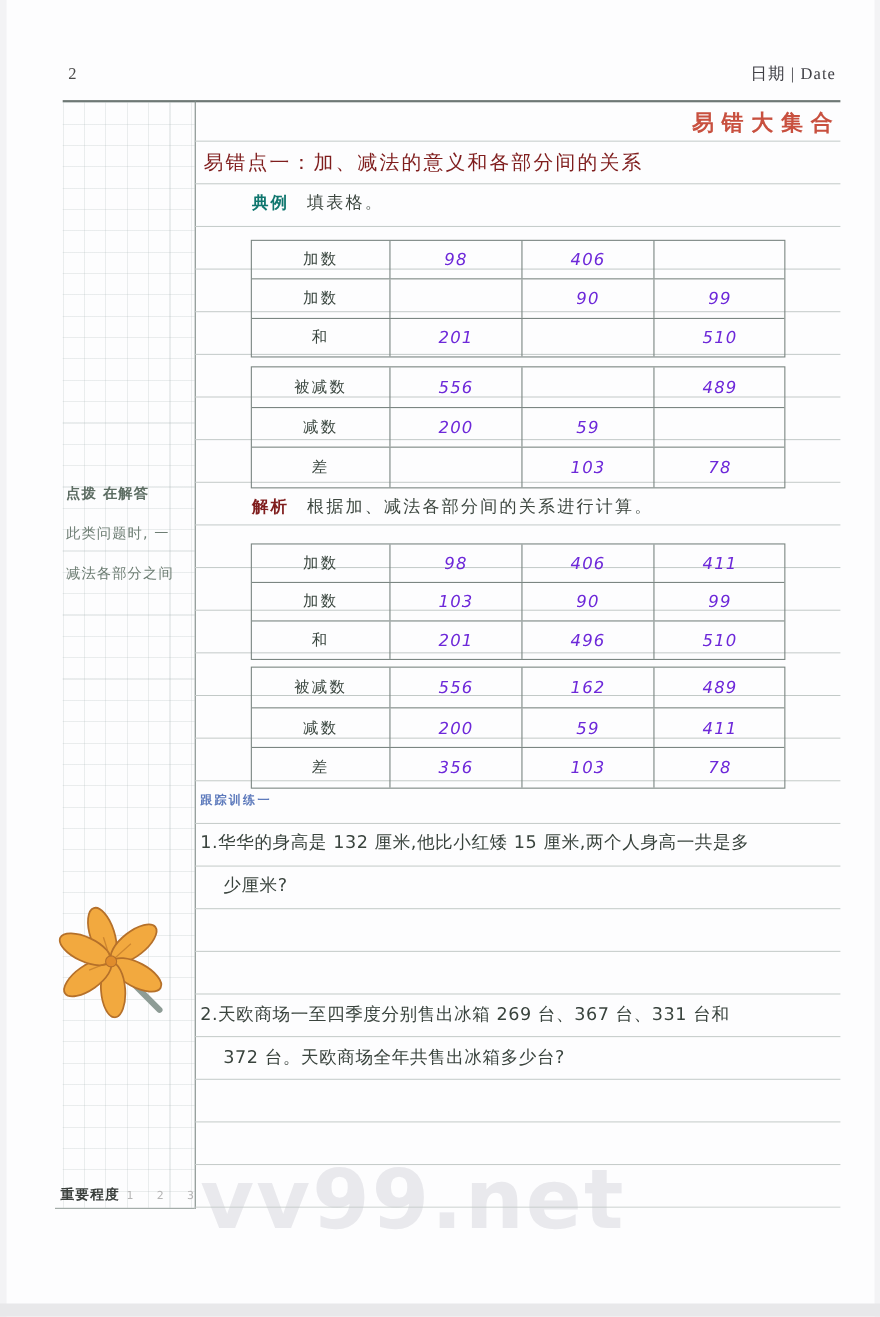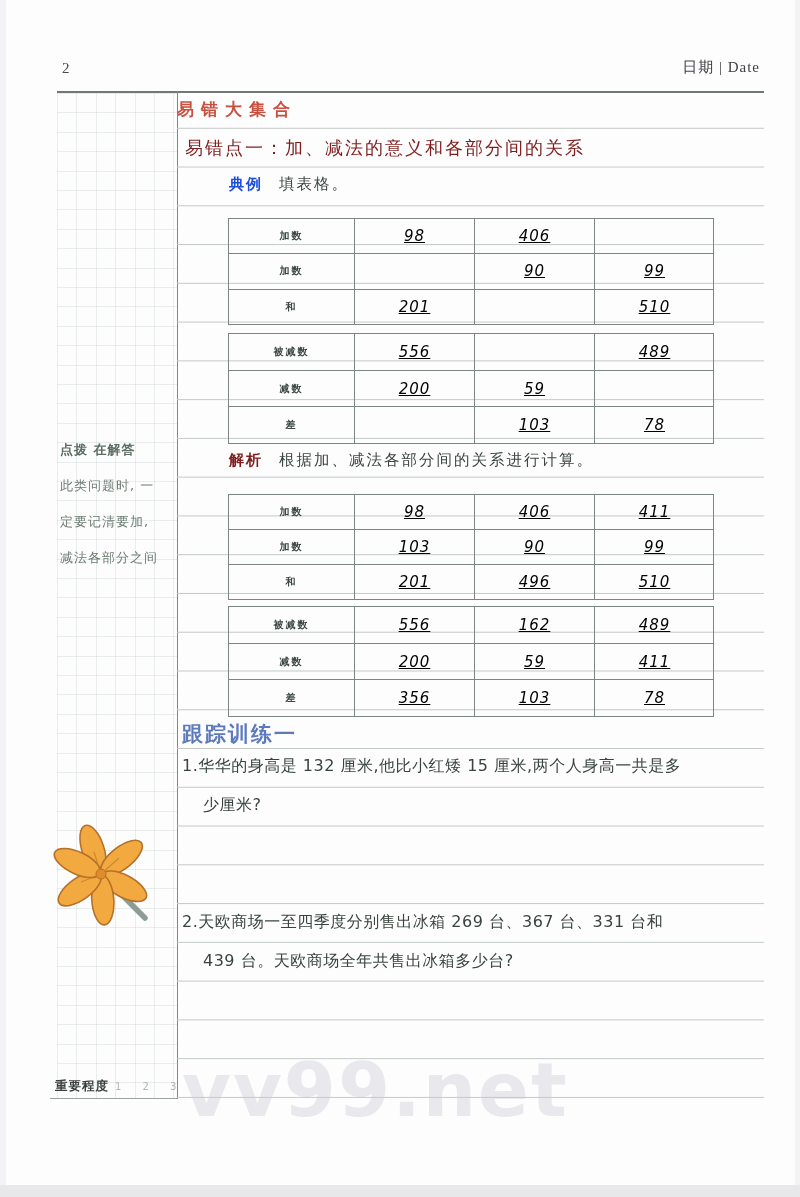--- a/index.html
+++ b/index.html
@@ -43,48 +43,48 @@
 
   
   .content{left:177px;top:90px;width:587px;height:1008px;}
   .watermark{left:182px;top:1046px;font-size:75px;font-weight:bold;color:#e9e9ed;
     letter-spacing:2px;z-index:0;}
   .ruled{position:absolute;left:0;top:0;width:100%;height:100%;z-index:1;pointer-events:none;
     background-image:linear-gradient(to bottom, transparent calc(100% - 1px), #c2c9c7 0);
     background-size:100% 38.77px;background-position:0 0;}
   .content > .item{position:absolute;z-index:2;}
 
-  .main-title{top:8px;left:0;width:100%;text-align:left;color:#c8503f;
-    font-size:17px;font-weight:bold;letter-spacing:7px;}
+  .main-title{top:8px;left:0;width:100%;text-align:right;color:#c8503f;
+    font-size:20px;font-weight:bold;letter-spacing:7px;}
   .section-heading{top:46px;left:8px;color:#7f1d1d;font-size:18px;letter-spacing:2px;}
 
   .badge-line{display:flex;gap:16px;align-items:baseline;}
   .example-line{top:84px;left:52px;}
   .analysis-line{top:360px;left:52px;}
   .badge{font-size:15px;font-weight:bold;letter-spacing:2px;}
-  .badge.example{color:#1d4ed8;}
+  .badge.example{color:#0f766e;}
   .badge.analysis{color:#7f1d1d;}
   .badge-text{color:#3c463f;font-size:15.5px;letter-spacing:2px;font-weight:500;}
 
   
   .wtable{left:51px;width:486px;border:1.5px solid #7b8682;display:flex;flex-direction:column;
     box-sizing:border-box;}
   .t1{top:128px;height:107px;}
   .t2{top:243px;height:111px;}
   .t3{top:404px;height:106px;}
   .t4{top:516px;height:111px;}
   .trow{flex:1;display:flex;border-top:1px solid #7b8682;}
   .trow:first-child{border-top:none;}
   .tcell{flex:0 0 120px;display:flex;align-items:center;justify-content:center;
     border-left:1px solid #7b8682;box-sizing:border-box;}
   .tcell:first-child{flex:0 0 125px;border-left:none;
-    font-size:10px;font-weight:bold;color:#3c4841;letter-spacing:2px;}
-  .tcell.num{font-size:15px;color:#000000;font-style:italic;letter-spacing:1px;text-decoration:underline;}
-
-  .practice-heading{top:630px;left:5px;color:#5d7abc;font-size:21px;font-weight:bold;
+    font-size:14px;font-weight:normal;color:#3c4841;letter-spacing:2px;}
+  .tcell.num{font-size:15px;color:#6d28d9;font-style:italic;letter-spacing:1px;}
+
+  .practice-heading{top:630px;left:5px;color:#5d7abc;font-size:11px;font-weight:bold;
     letter-spacing:2px;text-align:center;}
   .qline{color:#39433d;font-size:16px;letter-spacing:.5px;width:578px;}
   .q1l1{top:666px;left:5px;}
   .q1l2{top:705px;left:26px;}
   .q2l1{top:822px;left:5px;}
   .q2l2{top:861px;left:26px;}
 </style>
 </head>
 <body>
 
@@ -96,21 +96,20 @@
 <div class="abs date-label">日期 | Date</div>
 <div class="abs header-rule"></div>
 
 <div class="abs margin-grid"></div>
 <div class="abs v-rule"></div>
 <div class="abs margin-bottom-rule"></div>
 
 <div class="abs margin-note">
   <div class="ln">点拨  在解答</div>
   <div class="ln">此类问题时, 一</div>
-  <div class="ln">定要记清要加,</div>
   <div class="ln">减法各部分之间</div>
 </div>
 
 <div class="abs flower">
   <svg viewBox="0 0 104 104" width="104" height="104">
     <line x1="58" y1="62" x2="92" y2="96" stroke="#8e9c96" stroke-width="5.5" stroke-linecap="round"></line>
     <g fill="#f2a93f" stroke="#b5702a" stroke-width="1.6">
       <ellipse cx="48" cy="26" rx="11" ry="25" transform="rotate(-18 48 52)"></ellipse>
       <ellipse cx="48" cy="26" rx="11" ry="25" transform="rotate(52 48 52)"></ellipse>
       <ellipse cx="48" cy="26" rx="11" ry="25" transform="rotate(118 48 52)"></ellipse>
@@ -227,14 +226,14 @@
         <div class="tcell num">103</div>
         <div class="tcell num">78</div>
       </div>
     </div>
 
   <div class="item practice-heading">跟踪训练一</div>
 
   <div class="item qline q1l1">1.华华的身高是 132 厘米,他比小红矮 15 厘米,两个人身高一共是多</div>
   <div class="item qline q1l2">少厘米?</div>
   <div class="item qline q2l1">2.天欧商场一至四季度分别售出冰箱 269 台、367 台、331 台和</div>
-  <div class="item qline q2l2">439 台。天欧商场全年共售出冰箱多少台?</div>
+  <div class="item qline q2l2">372 台。天欧商场全年共售出冰箱多少台?</div>
 </div>
 
 </body></html>

